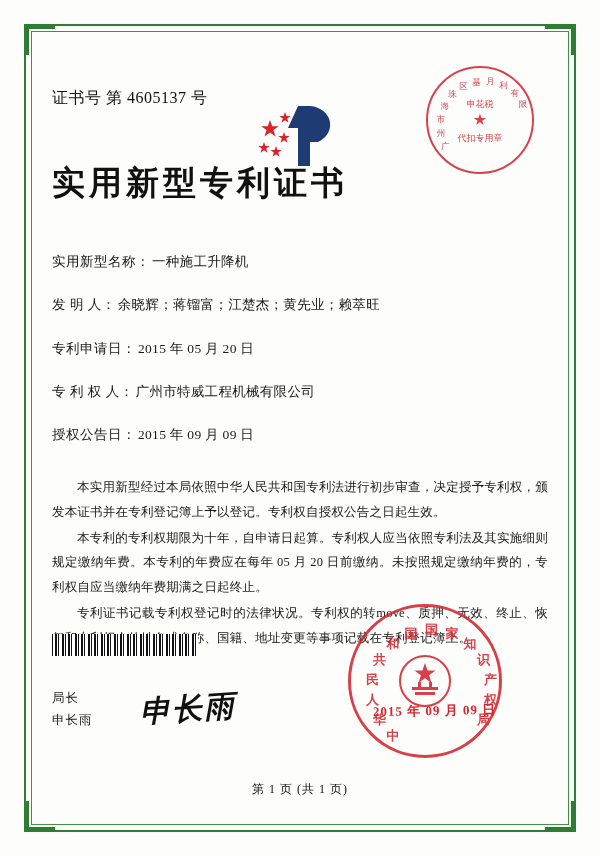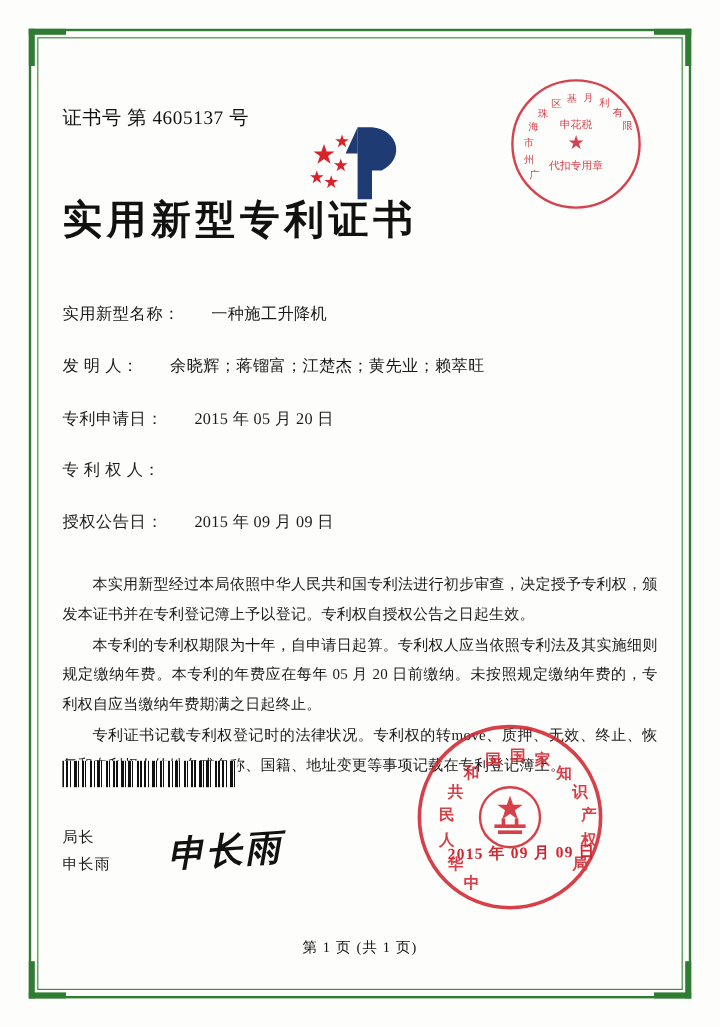--- a/index.html
+++ b/index.html
@@ -137,21 +137,20 @@
 
   .fields {
     margin-top: 46px;
     font-size: 13.5px;
   }
   .field-row {
     display: flex;
     align-items: baseline;
     margin-bottom: 23px;
     line-height: 1.5;
-    gap: 24px;
   }
   .field-label {
     white-space: nowrap;
     letter-spacing: 0.5px;
   }
   .field-value {
     margin-left: 2px;
     letter-spacing: 0.3px;
   }
 
@@ -326,20 +325,21 @@
       <div class="field-row">
         <span class="field-label">发 明 人：</span>
         <span class="field-value">余晓辉；蒋镏富；江楚杰；黄先业；赖萃旺</span>
       </div>
       <div class="field-row">
         <span class="field-label">专利申请日：</span>
         <span class="field-value">2015 年 05 月 20 日</span>
       </div>
       <div class="field-row">
         <span class="field-label">专 利 权 人：</span>
+        <span class="field-value">广州市特威工程机械有限公司</span>
       </div>
       <div class="field-row">
         <span class="field-label">授权公告日：</span>
         <span class="field-value">2015 年 09 月 09 日</span>
       </div>
     </div>
 
     <div class="paragraphs">
       <p>本实用新型经过本局依照中华人民共和国专利法进行初步审查，决定授予专利权，颁发本证书并在专利登记簿上予以登记。专利权自授权公告之日起生效。</p>
       <p>本专利的专利权期限为十年，自申请日起算。专利权人应当依照专利法及其实施细则规定缴纳年费。本专利的年费应在每年 05 月 20 日前缴纳。未按照规定缴纳年费的，专利权自应当缴纳年费期满之日起终止。</p>

